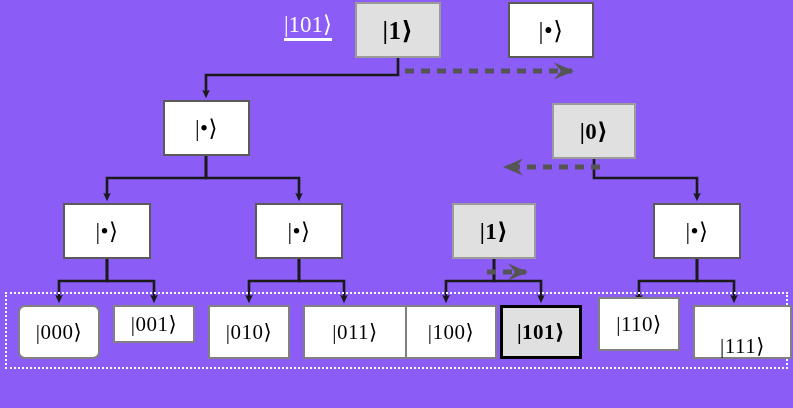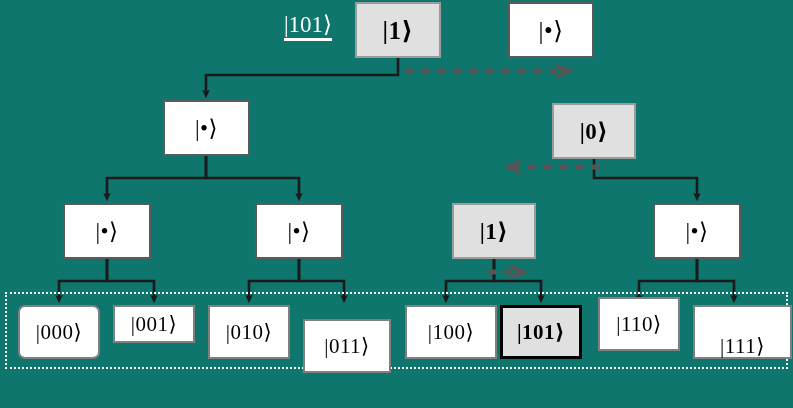--- a/index.html
+++ b/index.html
@@ -7,21 +7,21 @@
     padding: 0;
     background: #000000;
   }
   body {
     font-family: "Liberation Serif", "DejaVu Serif", serif;
   }
   #stage {
     position: relative;
     width: 793px;
     height: 408px;
-    background: #0f766e;
+    background: #8b5cf6;
     overflow: hidden;
   }
   #svg-layer {
     position: absolute;
     left: 0; top: 0;
     width: 793px;
     height: 408px;
     pointer-events: none;
   }
   .node {
@@ -160,21 +160,21 @@
 
   <div class="node leaf" style="left:18px; top:305px; width:82px; height:54px;border-radius:7px;">
     <span class="bra">|000⟩</span>
   </div>
   <div class="node leaf" style="left:113px; top:305px; width:82px; height:38px;">
     <span class="bra">|001⟩</span>
   </div>
   <div class="node leaf" style="left:208px; top:305px; width:82px; height:54px;">
     <span class="bra">|010⟩</span>
   </div>
-  <div class="node leaf" style="left:303px; top:305px; width:88px; height:54px;margin-top:14px;">
+  <div class="node leaf" style="left:303px; top:305px; width:104px; height:54px;">
     <span class="bra">|011⟩</span>
   </div>
   <div class="node leaf" style="left:405px; top:305px; width:92px; height:54px;">
     <span class="bra">|100⟩</span>
   </div>
   <div class="node leaf target" style="left:500px; top:305px; width:82px; height:54px;">
     <span class="bra">|101⟩</span>
   </div>
   <div class="node leaf" style="left:598px; top:297px; width:82px; height:54px;">
     <span class="bra">|110⟩</span>

